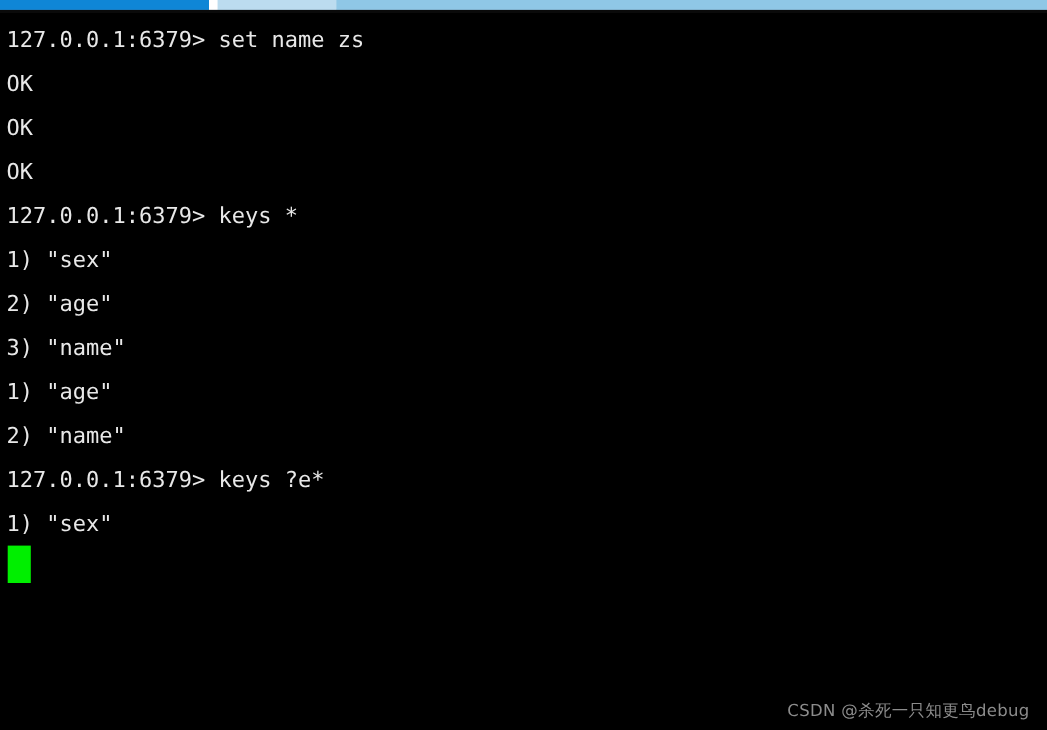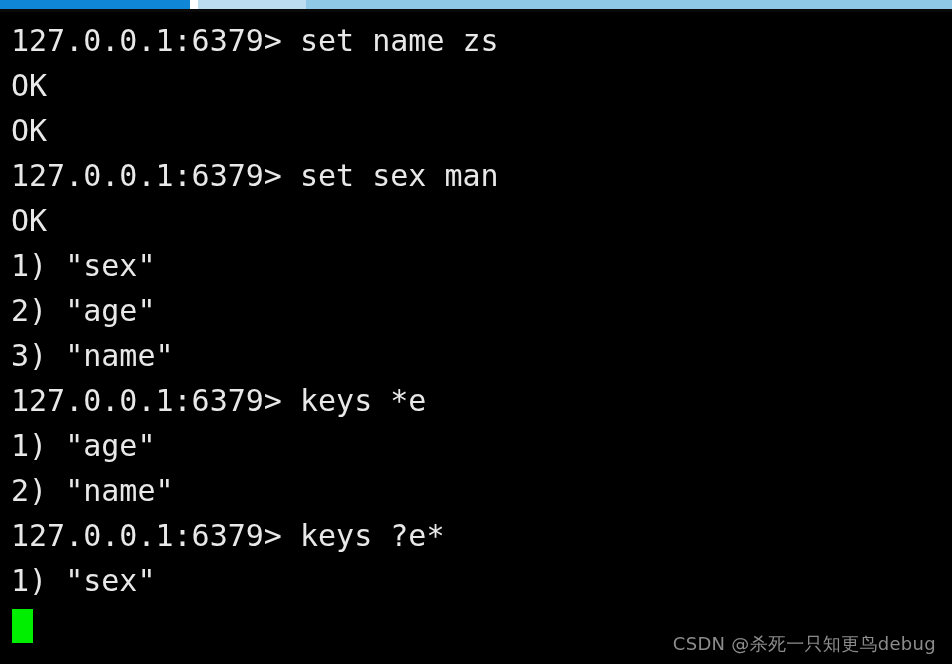--- a/index.html
+++ b/index.html
@@ -55,44 +55,44 @@
     width: 952px;
     height: 652px;
     background: #000000;
     padding: 4px 0 0 2px;
     box-sizing: border-box;
   }
 
   .line {
     height: 40px;
     line-height: 40px;
-    font-size: 30px;
+    font-size: 20px;
     letter-spacing: 0px;
     color: #e8e8e8;
     white-space: pre;
-    margin: 5px;
+    margin: 0;
     padding: 0 0 0 4px;
   }
 
   .line .cursor-block {
     display: inline-block;
     width: 21px;
     height: 34px;
     background: #00ef00;
     vertical-align: -7px;
     margin-left: 1px;
   }
 
   
   .watermark {
     position: absolute;
     right: 16px;
     bottom: 8px;
     font-family: "DejaVu Sans", "Liberation Sans", sans-serif;
-    font-size: 18px;
+    font-size: 15px;
     color: #8c8c8c;
     white-space: pre;
     letter-spacing: 0.3px;
   }
 </style>
 </head>
 <body>
 
 <div id="app">
 
@@ -102,26 +102,25 @@
     <div class="strip-seg track-mid" style="width:108px"></div>
     <div class="strip-seg track-tail" style="width:646px"></div>
   </div>
   <div class="top-strip-underline"></div>
 
   <div class="terminal">
 
     <div class="line">127.0.0.1:6379&gt; set name zs</div>
     <div class="line">OK</div>
     <div class="line">OK</div>
-    <div class="line">127.0.0.1:6379&gt; set sex man</div>
     <div class="line">OK</div>
+    <div class="line">127.0.0.1:6379&gt; keys *</div>
     <div class="line">1) "sex"</div>
     <div class="line">2) "age"</div>
     <div class="line">3) "name"</div>
-    <div class="line">127.0.0.1:6379&gt; keys *e</div>
     <div class="line">1) "age"</div>
     <div class="line">2) "name"</div>
     <div class="line">127.0.0.1:6379&gt; keys ?e*</div>
     <div class="line">1) "sex"</div>
 
     <div class="line"><span class="cursor-block"></span></div>
 
   </div>
 
   <div class="watermark">CSDN @杀死一只知更鸟debug</div>

